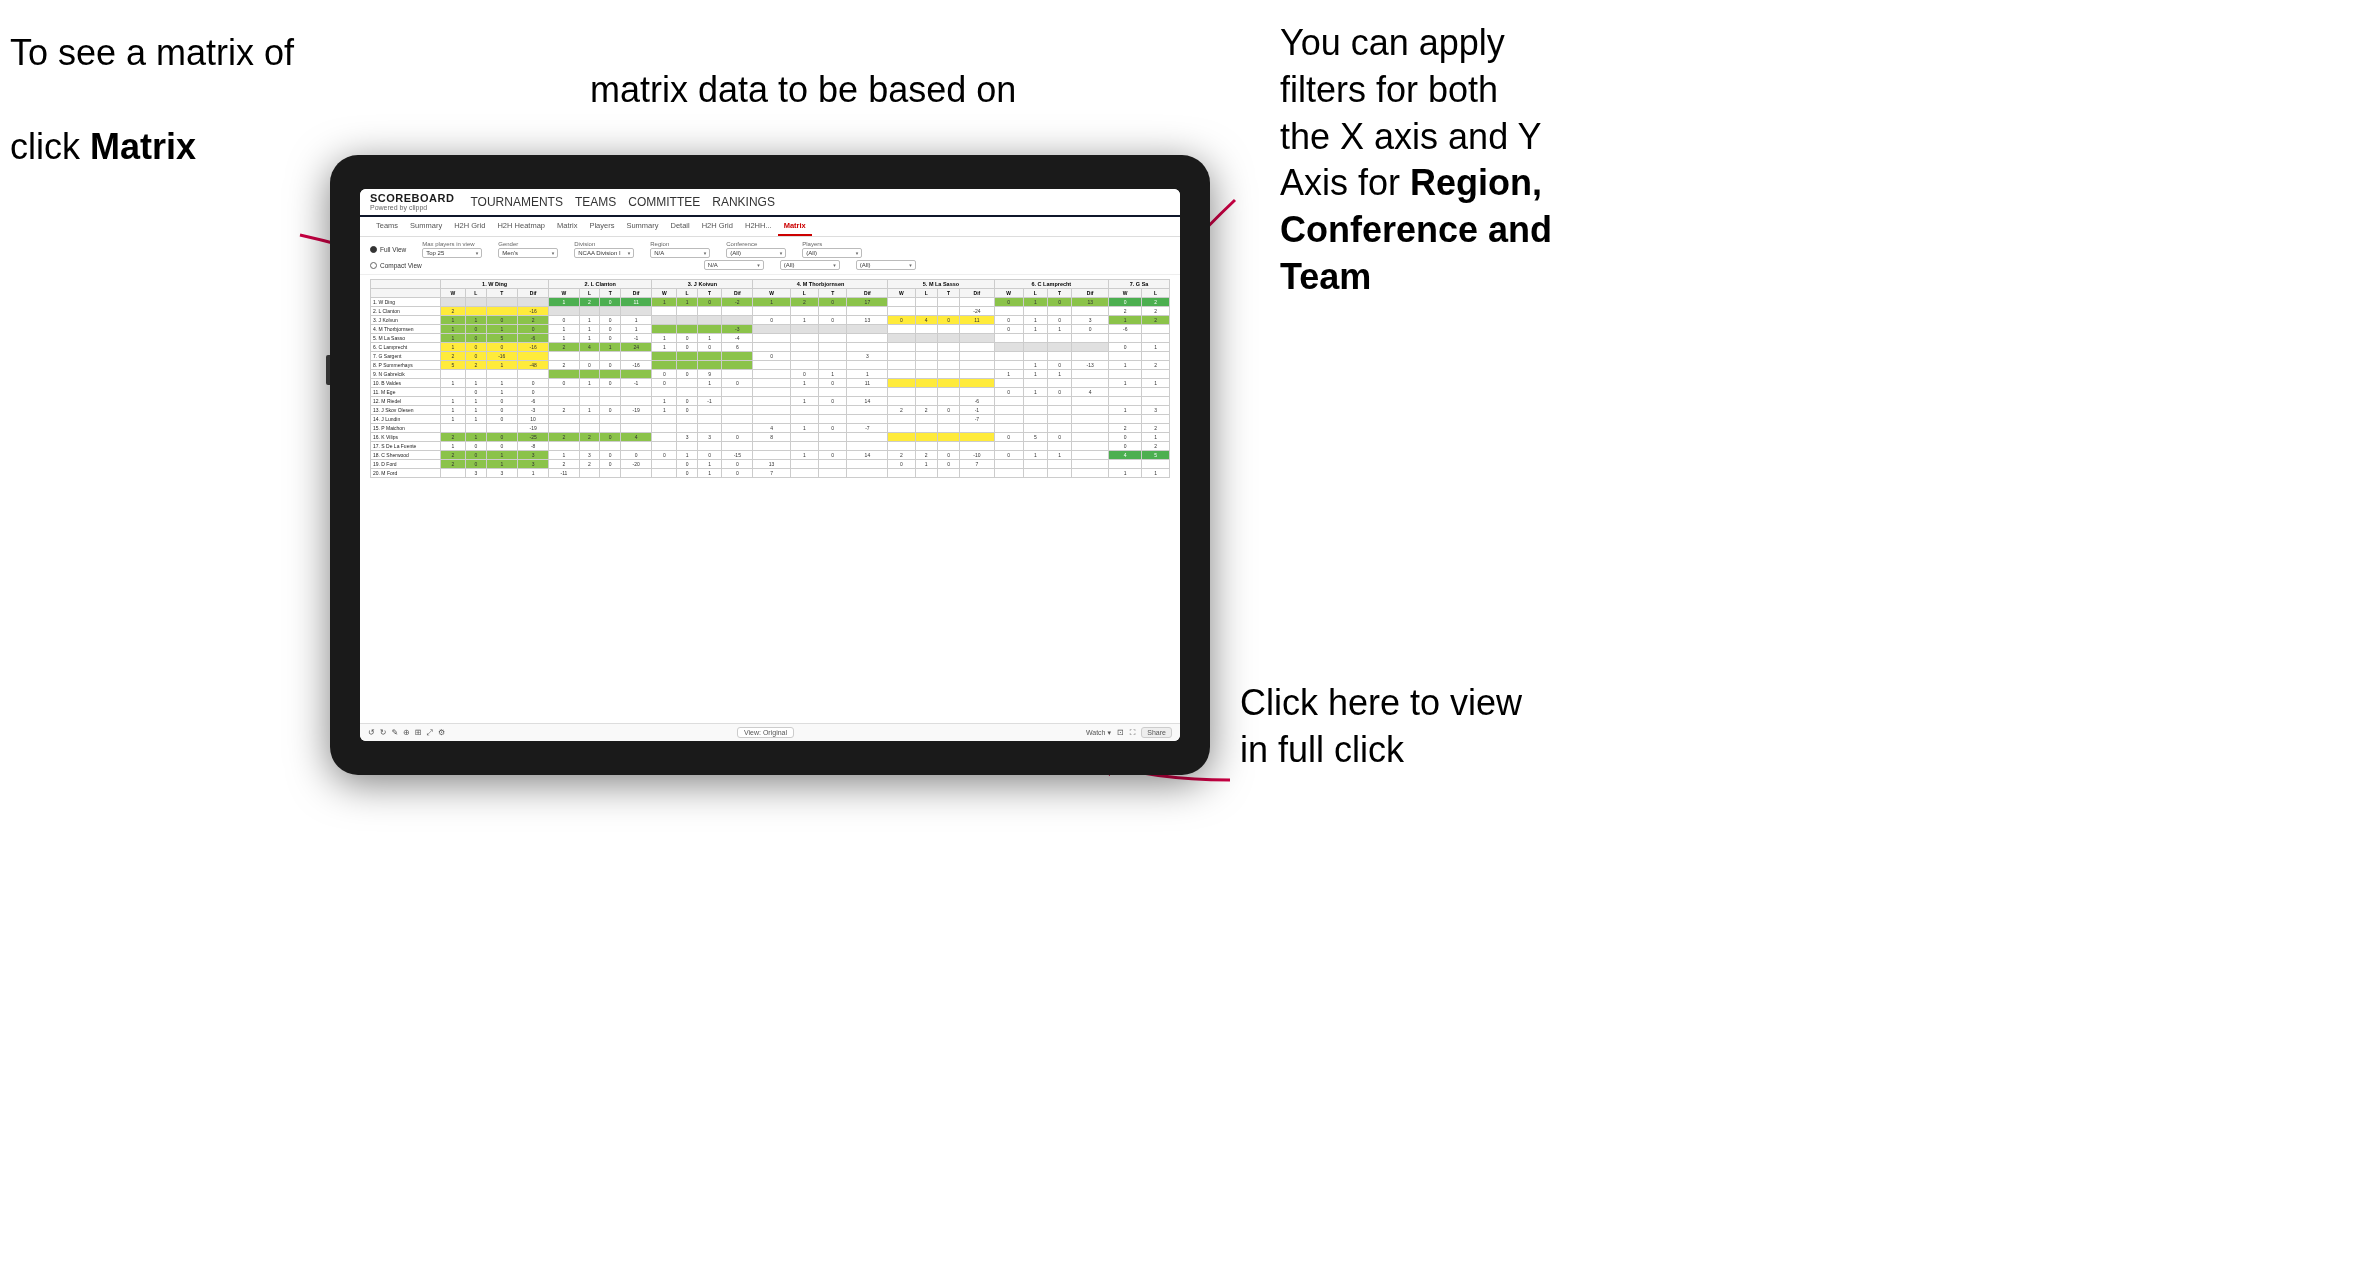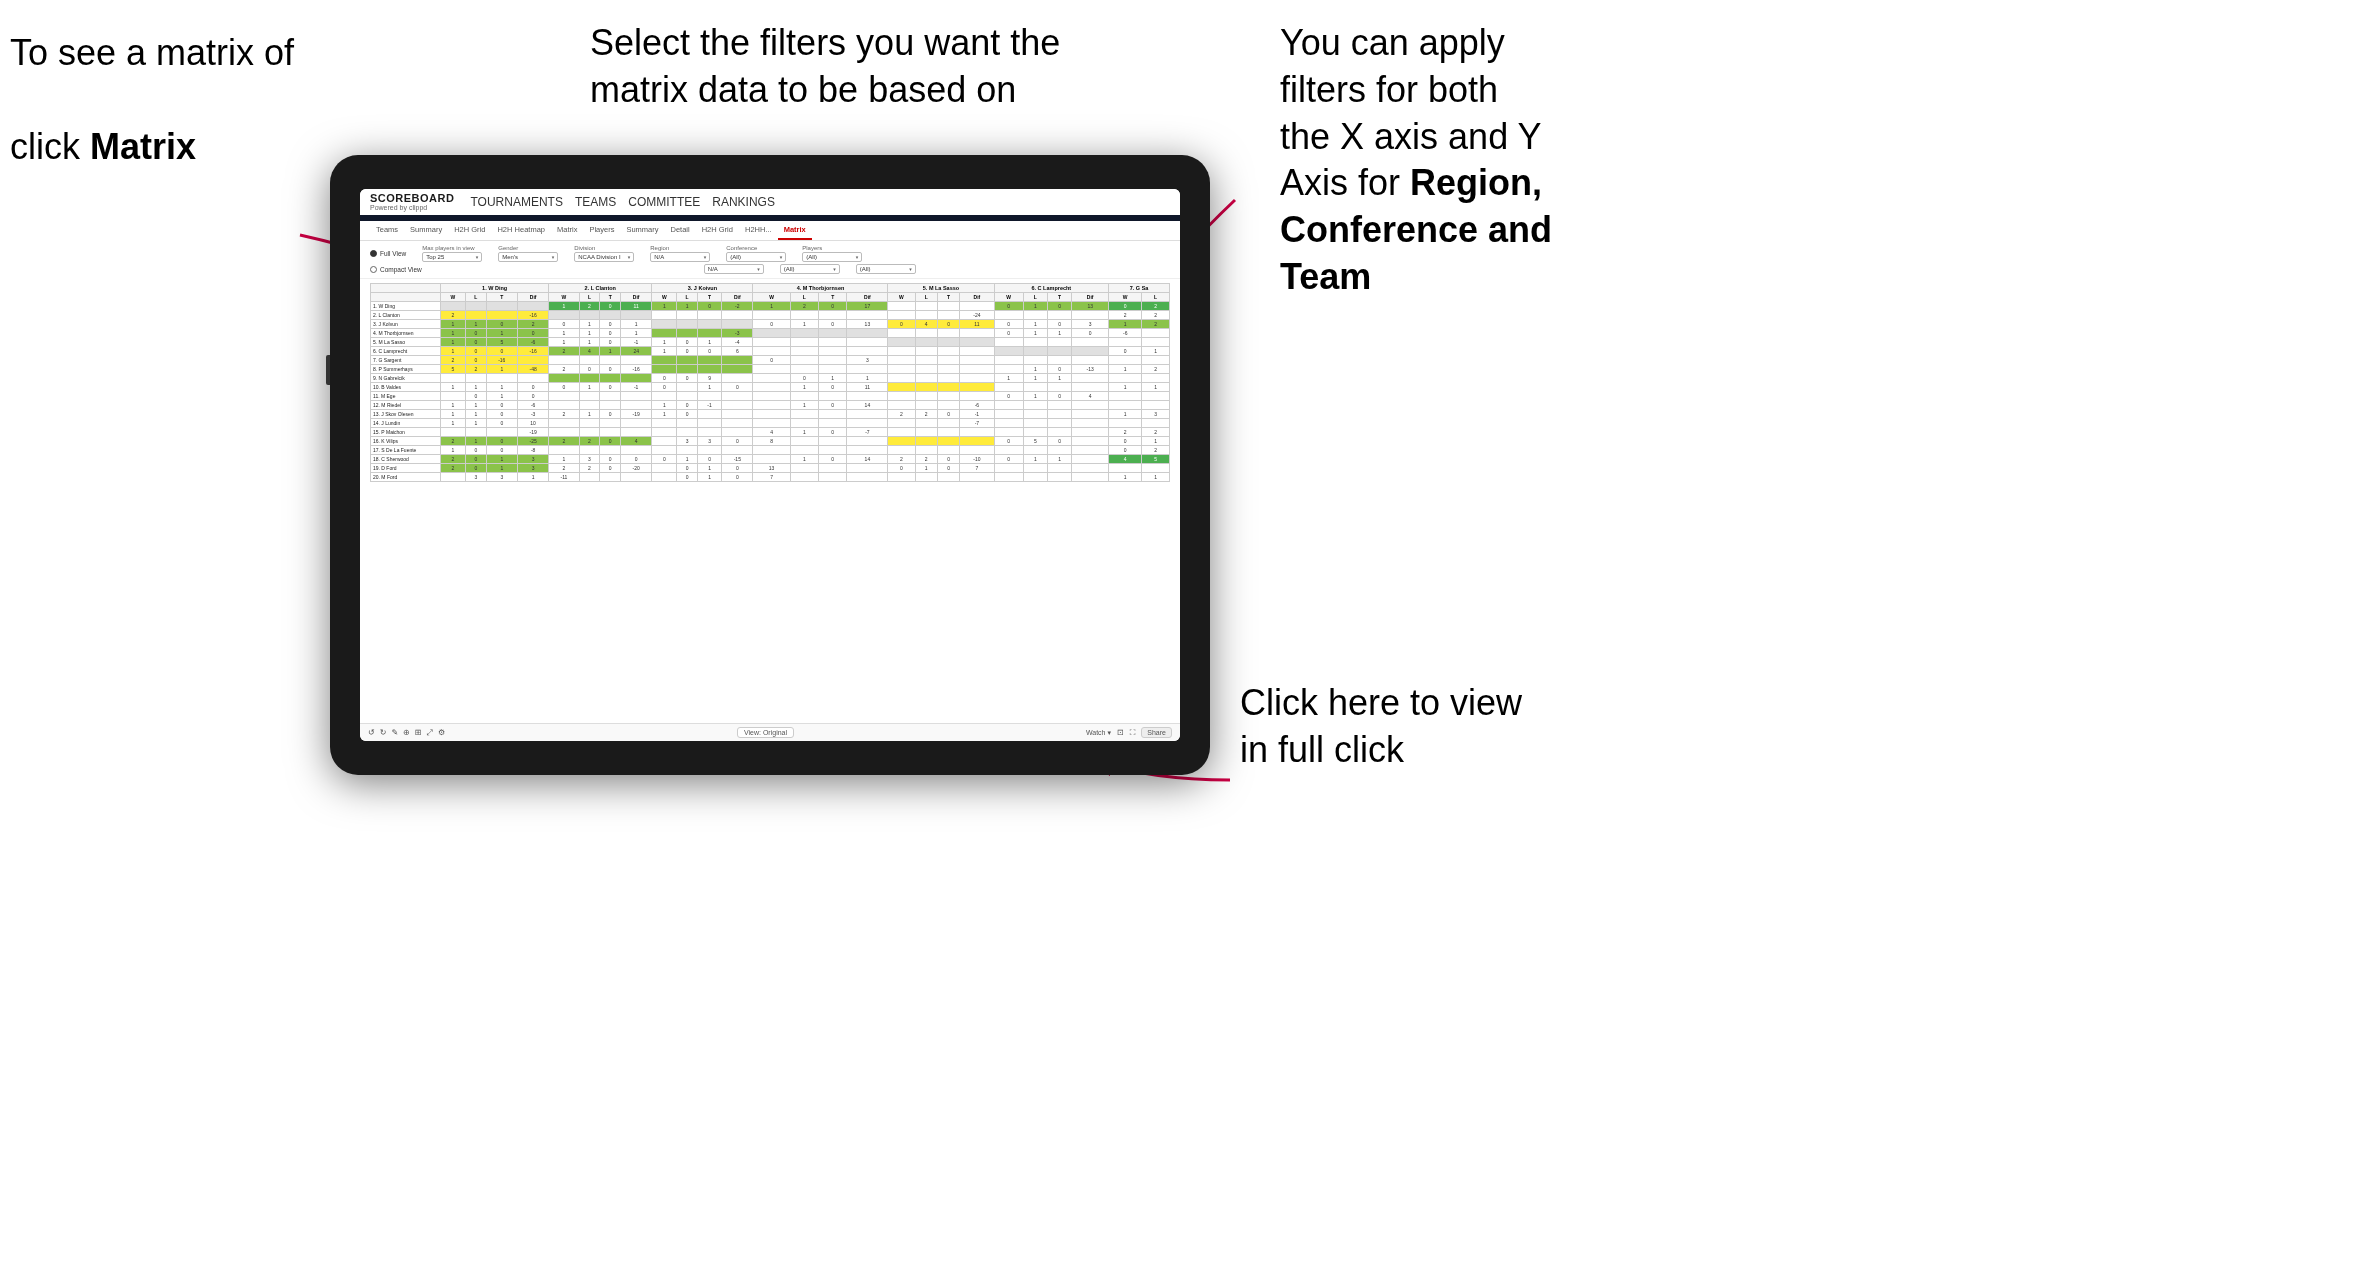--- a/index.html
+++ b/index.html
@@ -71,21 +71,21 @@
       background: #ffffff;
       border-radius: 6px;
       overflow: hidden;
       display: flex;
       flex-direction: column;
     }
 
     
     .sb-header {
       background: #ffffff;
-      border-bottom: 6px solid #0f172a;
+      border-bottom: 2px solid #0f172a;
       padding: 4px 10px;
       display: flex;
       align-items: center;
       gap: 16px;
       flex-shrink: 0;
     }
     .sb-logo {
       display: flex;
       flex-direction: column;
       line-height: 1;
@@ -297,21 +297,21 @@
 </head>
 <body>
 
 <div class="annotation annotation-tl">
   <span>To see a matrix of</span><br>
   <br>
   <span>click </span><strong>Matrix</strong>
 </div>
 
 <div class="annotation annotation-tc">
-  <span>Select the filters you want the</span><br>
+  <br>
   <span>matrix data to be based on</span>
 </div>
 
 <div class="annotation annotation-tr">
   <span>You  can apply</span><br>
   <span>filters for both</span><br>
   <span>the X axis and Y</span><br>
   <span>Axis for </span><strong>Region,</strong><br>
   <strong>Conference and</strong><br>
   <strong>Team</strong>

